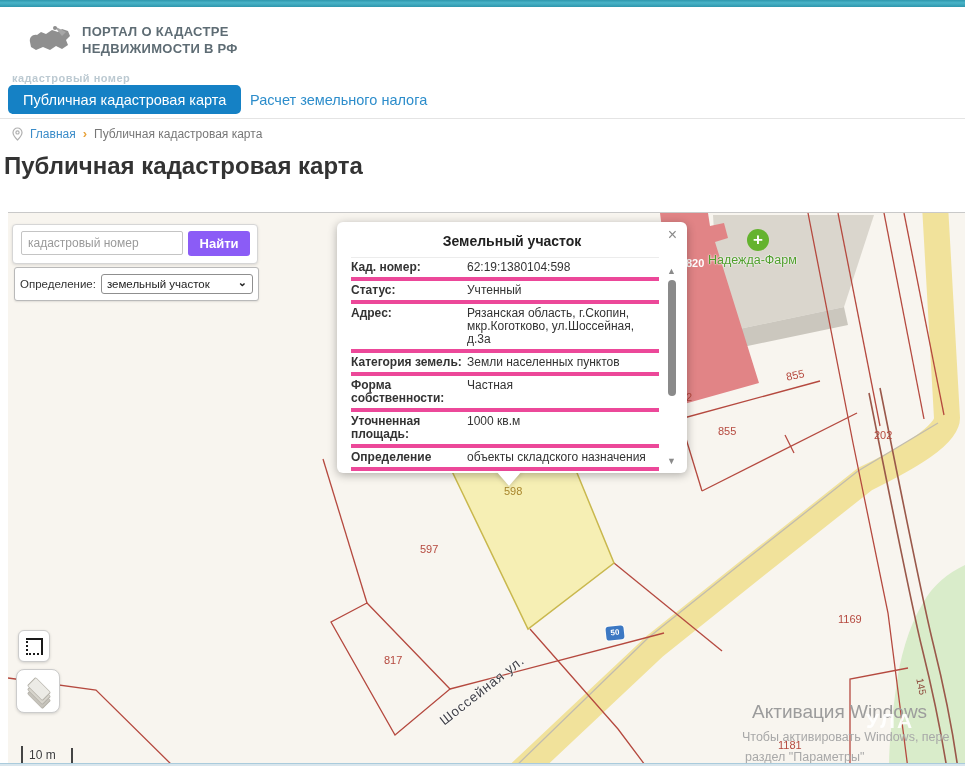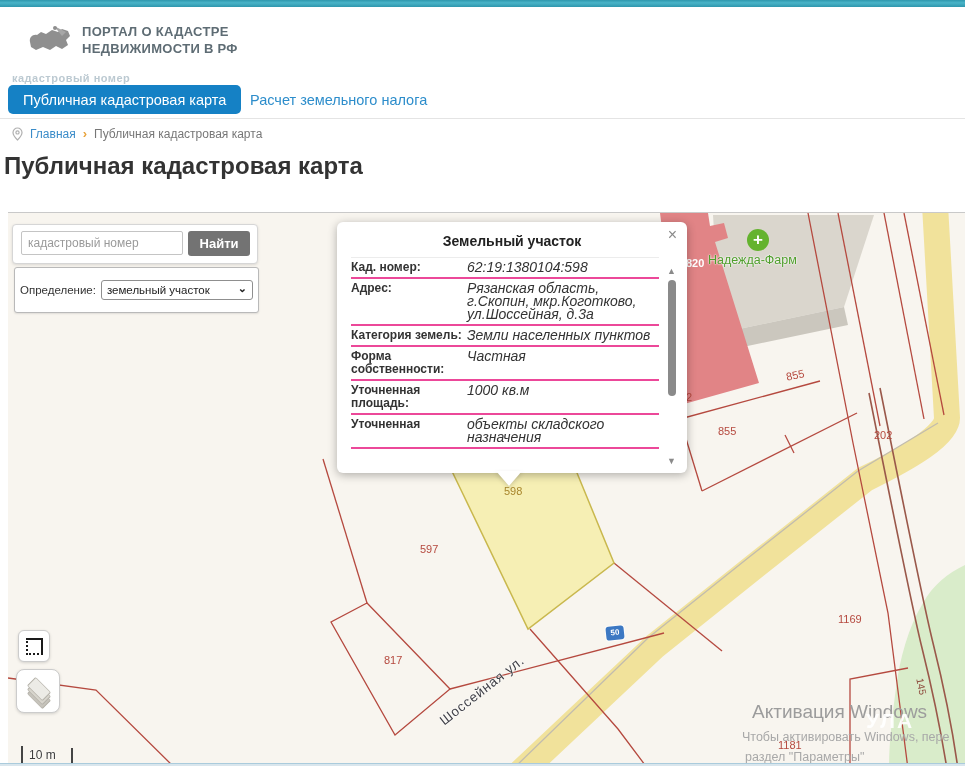--- a/index.html
+++ b/index.html
@@ -72,44 +72,44 @@
   .scale .vT{position:absolute;left:58px;top:9px;width:2px;height:18px;background:#444;}
   .scale .vB{position:absolute;left:86px;top:27px;width:2px;height:18px;background:#444;}
   .scale .tm{position:absolute;left:16px;top:9px;}
   .scale .tf{position:absolute;left:16px;top:31px;}
   
   .search-panel{position:absolute;left:12px;top:224px;width:244px;height:38px;background:#fff;
     border:1px solid #d6d6d6;border-radius:4px;box-shadow:0 1px 3px rgba(0,0,0,.12);z-index:5;}
   .search-input{position:absolute;left:8px;top:6px;width:148px;height:22px;border:1px solid #c4c4c4;
     border-radius:2px;font-size:12px;padding:0 6px;color:#333;font-family:"Liberation Sans",sans-serif;}
   .search-input::placeholder{color:#9a9a9a;}
-  .search-btn{position:absolute;right:7px;top:6px;width:62px;height:25px;background:#737373;color:#fff;
+  .search-btn{position:absolute;right:7px;top:6px;width:62px;height:25px;background:#8b5cf6;color:#fff;
     border:none;border-radius:3px;font-size:13px;font-weight:bold;cursor:pointer;
     font-family:"Liberation Sans",sans-serif;}
   .filter-box{position:absolute;left:14px;top:267px;height:24px;background:#fff;border:1px solid #b9b9b9;
-    border-radius:3px;display:flex;align-items:center;padding:10px 5px;gap:5px;z-index:5;
+    border-radius:3px;display:flex;align-items:center;padding:4px 5px;gap:5px;z-index:5;
     box-shadow:0 1px 2px rgba(0,0,0,.1);}
   .filter-label{font-size:11.5px;color:#333;}
   .fake-select{width:140px;height:18px;border:1px solid #8f8f8f;border-radius:3px;background:#fff;
     font-size:11.5px;color:#222;display:flex;align-items:center;justify-content:space-between;
     padding:0 5px;cursor:pointer;}
   .fake-select .chev{font-size:11px;color:#222;font-weight:bold;margin-top:-3px;}
   
   .popup{position:absolute;left:337px;top:222px;width:350px;height:251px;background:#fff;
     border-radius:6px;box-shadow:0 2px 10px rgba(0,0,0,.3);z-index:8;overflow:hidden;}
   .popup-tail{position:absolute;left:496px;top:471px;width:0;height:0;z-index:8;
     border-left:13px solid transparent;border-right:13px solid transparent;border-top:15px solid #fff;
     filter:drop-shadow(0 2px 2px rgba(0,0,0,.15));}
   .popup-title{margin-top:11px;text-align:center;font-size:14px;font-weight:bold;color:#222;}
   .popup-close{position:absolute;right:10px;top:4px;font-size:16px;color:#8a8a8a;cursor:pointer;}
   .popup-rows{margin:8px 28px 0 14px;}
-  .prow{display:flex;border-bottom:2px solid #ec4899;padding:3px 0;}
+  .prow{display:flex;border-bottom:4px solid #ec4899;padding:3px 0;}
   .prow:first-child{border-top:1px solid #ececec;}
   .plabel{width:112px;flex:none;font-size:12px;font-weight:bold;color:#333;line-height:13px;}
-  .pvalue{flex:1;font-size:14px;color:#333;line-height:13px;padding-left:4px;font-style:italic;}
+  .pvalue{flex:1;font-size:12px;color:#333;line-height:13px;padding-left:4px;}
   .pscroll{position:absolute;right:9px;top:46px;width:12px;height:196px;}
   .pscroll .arr{position:absolute;left:1px;font-size:9px;color:#8a8a8a;cursor:pointer;}
   .pscroll .up{top:-2px;} .pscroll .down{bottom:-2px;}
   .pscroll .thumb{position:absolute;left:2px;top:12px;width:8px;height:116px;background:#8a8a8a;
     border-radius:5px;cursor:pointer;}
   
   .bottom-strip{position:absolute;left:0;top:763px;width:965px;height:3px;
     background:#d9e6ed;border-top:1px solid #aacbdc;}
 </style>
 </head>
@@ -244,37 +244,41 @@
 
 <div class="popup">
   <div class="popup-title">Земельный участок</div>
   <div class="popup-close">×</div>
   <div class="popup-rows">
     <div class="prow">
         <div class="plabel">Кад. номер:</div>
         <div class="pvalue">62:19:1380104:598</div>
       </div>
     <div class="prow">
+        <div class="plabel">Статус:</div>
+        <div class="pvalue">Учтенный</div>
+      </div>
+    <div class="prow">
         <div class="plabel">Адрес:</div>
         <div class="pvalue">Рязанская область, г.Скопин, мкр.Коготково, ул.Шоссейная, д.3а</div>
       </div>
     <div class="prow">
         <div class="plabel">Категория земель:</div>
         <div class="pvalue">Земли населенных пунктов</div>
       </div>
     <div class="prow">
         <div class="plabel">Форма собственности:</div>
         <div class="pvalue">Частная</div>
       </div>
     <div class="prow">
         <div class="plabel">Уточненная площадь:</div>
         <div class="pvalue">1000 кв.м</div>
       </div>
     <div class="prow">
-        <div class="plabel">Уточненная</div>
+        <div class="plabel">Определение</div>
         <div class="pvalue">объекты складского назначения</div>
       </div>
   </div>
   <div class="pscroll">
     <div class="arr up">▲</div>
     <div class="thumb"></div>
     <div class="arr down">▼</div>
   </div>
 </div>
 <div class="popup-tail"></div>

